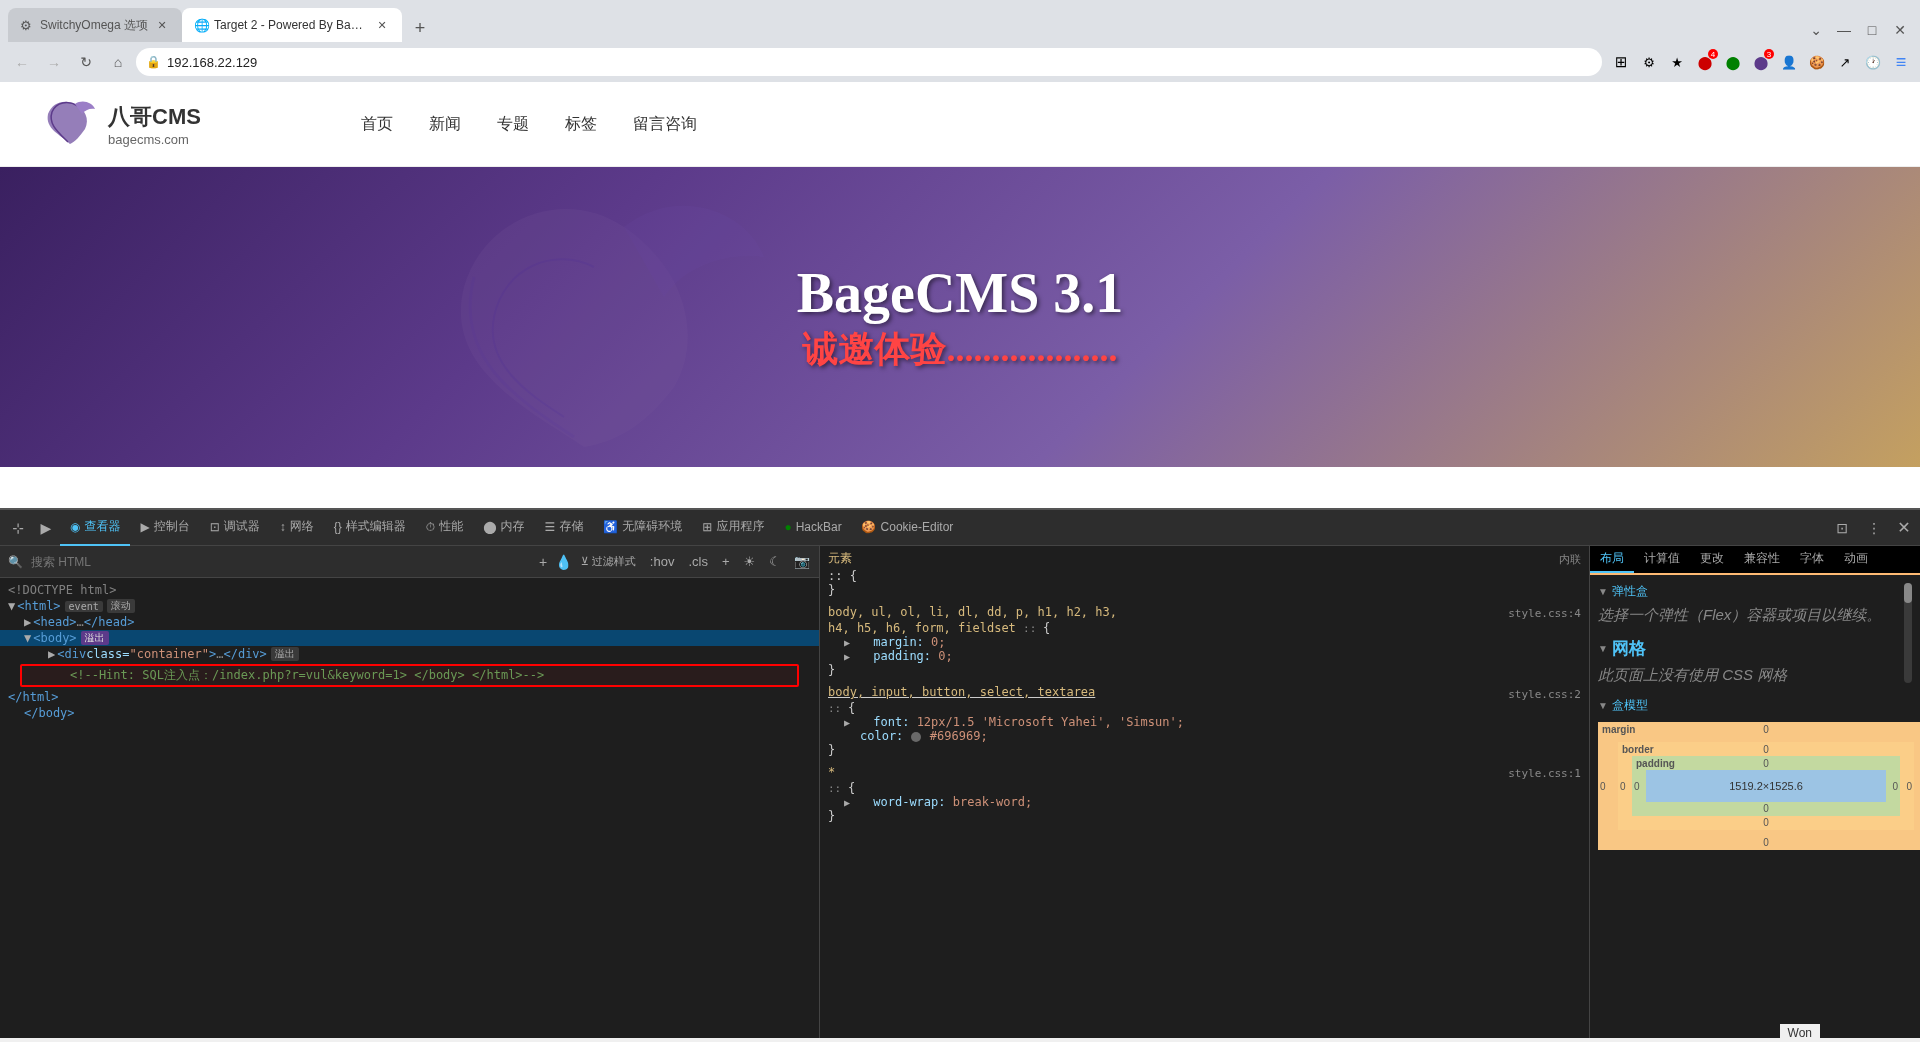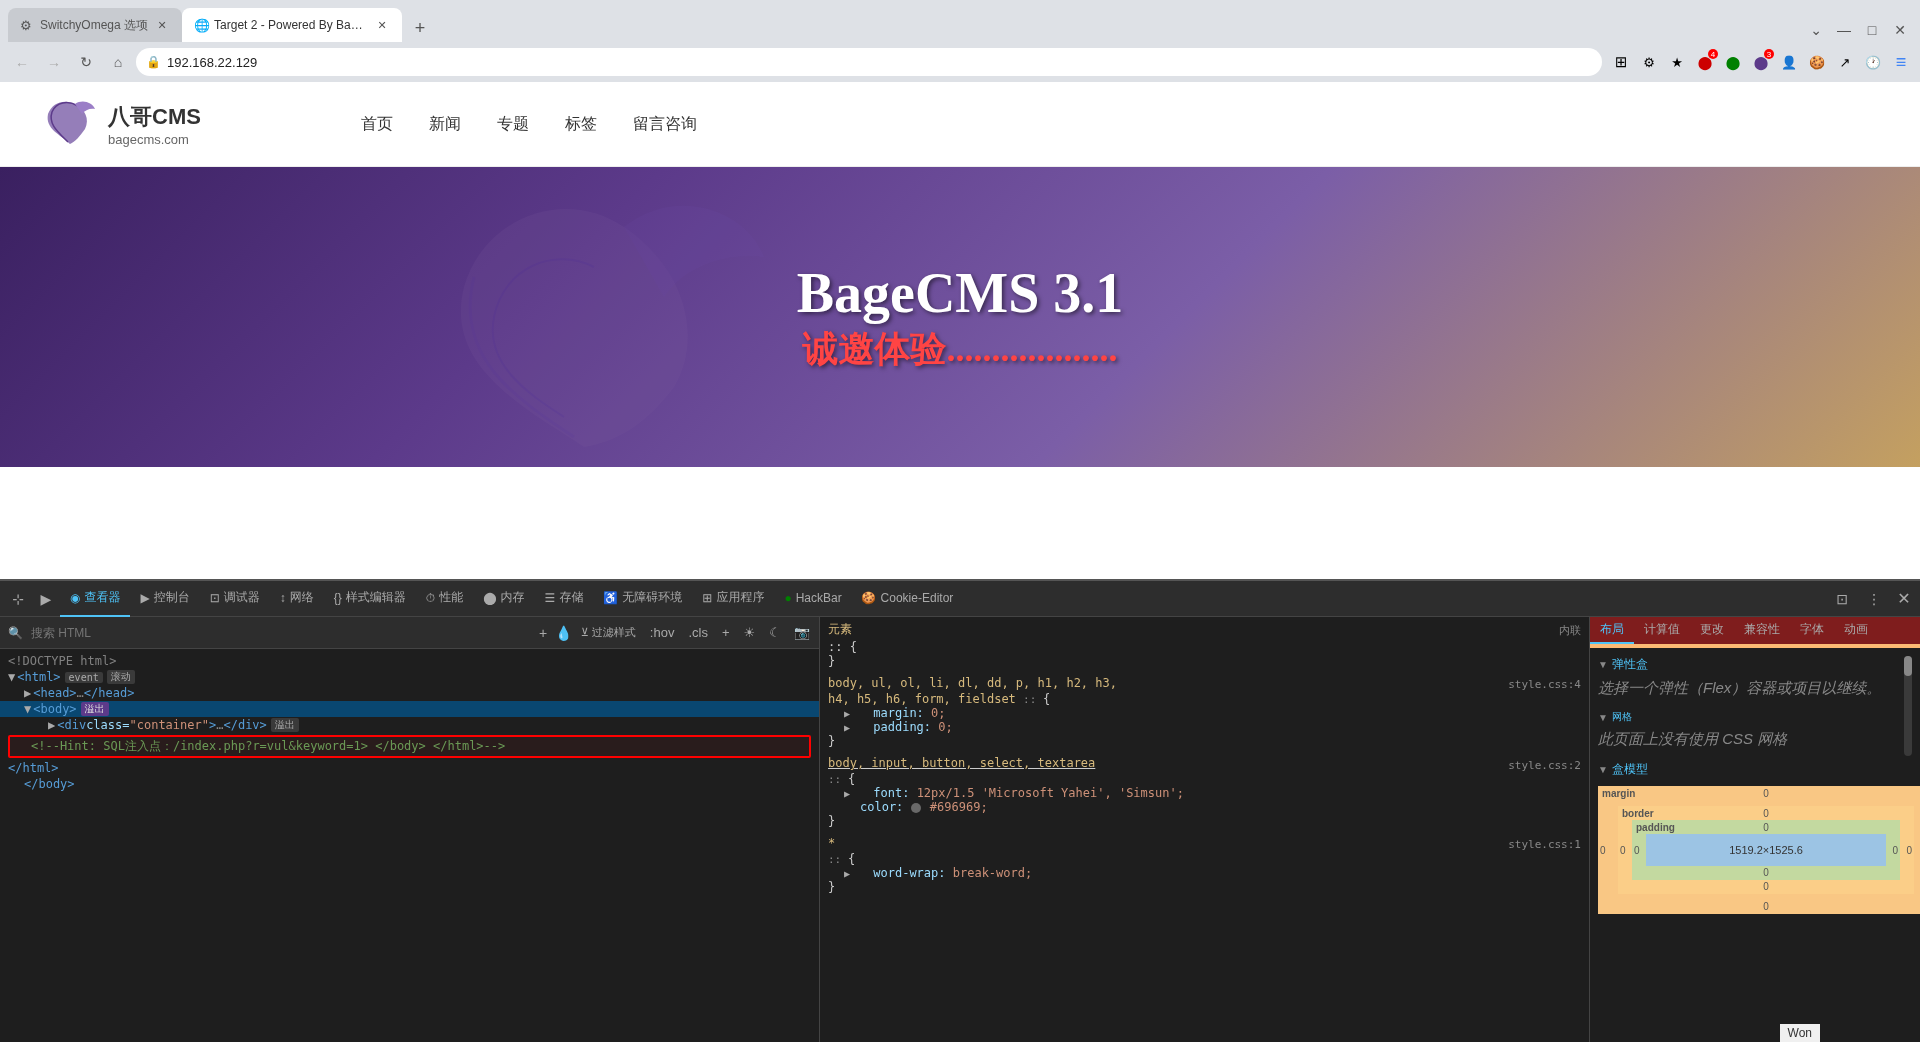--- a/index.html
+++ b/index.html
@@ -21,21 +21,21 @@
     .nav-btn.disabled { color: #aaa; cursor: default; }
     .address-box { flex: 1; background: white; border-radius: 16px; height: 28px; display: flex; align-items: center; padding: 0 10px; font-size: 13px; color: #333; gap: 6px; }
     .address-icon { font-size: 12px; color: #666; }
     .address-text { flex: 1; font-size: 13px; color: #222; }
     .ext-icons { display: flex; align-items: center; gap: 6px; margin-left: 4px; }
     .ext-icon { width: 22px; height: 22px; border-radius: 50%; display: flex; align-items: center; justify-content: center; font-size: 13px; cursor: pointer; }
     .ext-icon-badge { position: relative; }
     .badge { position: absolute; top: -2px; right: -2px; background: red; color: white; font-size: 8px; border-radius: 50%; width: 10px; height: 10px; display: flex; align-items: center; justify-content: center; }
 
     
-    .website-area { background: white; width: 100%; height: 497px; position: relative; overflow: hidden; }
+    .website-area { background: white; width: 100%; height: 426px; position: relative; overflow: hidden; }
     .site-header { background: white; padding: 12px 40px; display: flex; align-items: center; border-bottom: 1px solid #eee; }
     .site-logo { display: flex; align-items: center; gap: 8px; }
     .logo-bird { width: 60px; height: 60px; }
     .logo-text { display: flex; flex-direction: column; }
     .logo-title { font-size: 22px; font-weight: bold; color: #333; }
     .logo-domain { font-size: 13px; color: #666; }
     .site-nav { display: flex; gap: 36px; margin-left: 160px; }
     .nav-item { font-size: 16px; color: #333; cursor: pointer; padding: 4px 0; }
     .hero-banner { width: 100%; height: 300px; background: linear-gradient(135deg, #3a2060 0%, #5c3a8a 30%, #7b5ea7 60%, #c4a060 100%); position: relative; display: flex; align-items: center; justify-content: center; overflow: hidden; }
     .hero-bird-bg { position: absolute; left: 20%; top: 0; width: 400px; height: 300px; opacity: 0.3; }
@@ -79,29 +79,29 @@
     .css-selector { color: #d7ba7d; margin-bottom: 2px; }
     .css-source { color: #888; font-size: 11px; float: right; cursor: pointer; }
     .css-brace { color: #ccc; }
     .css-prop { color: #9cdcfe; padding-left: 16px; }
     .css-value { color: #ce9178; }
     .css-arrow { color: #aaa; cursor: pointer; font-size: 10px; }
     .css-color-dot { display: inline-block; width: 10px; height: 10px; border-radius: 50%; background: #696969; margin-right: 2px; vertical-align: middle; }
 
     
     .box-panel { width: 330px; flex-shrink: 0; display: flex; flex-direction: column; }
-    .box-panel-tabs { background: #7f1d1d; display: flex; border-bottom: 4px solid #fdba74; }
+    .box-panel-tabs { background: #000000; display: flex; border-bottom: 2px solid #fdba74; }
     .box-tab { padding: 4px 10px; font-size: 12px; color: #aaa; cursor: pointer; border-bottom: 2px solid transparent; }
     .box-tab.active { color: #4fc3f7; border-bottom: 2px solid #4fc3f7; }
     .box-panel-content { flex: 1; overflow: auto; padding: 8px; background: #1e1e1e; font-size: 12px; color: #ccc; }
     .box-model-section { margin-bottom: 12px; }
     .box-model-title { color: #4fc3f7; font-size: 12px; margin-bottom: 4px; cursor: pointer; display: flex; align-items: center; gap: 4px; }
     .box-model-title:before { content: '▼'; font-size: 10px; color: #888; }
     .box-model-desc { color: #888; font-size: 15px; margin-bottom: 8px; line-height: 1.4; font-style: italic; }
-    .box-model-grid-title { color: #4fc3f7; font-size: 10px; margin-bottom: 4px; cursor: pointer; display: flex; align-items: center; gap: 4px; }
+    .box-model-grid-title { color: #4fc3f7; font-size: 17px; margin-bottom: 4px; cursor: pointer; display: flex; align-items: center; gap: 4px; font-weight: bold; }
     .box-model-grid-title:before { content: '▼'; font-size: 10px; color: #888; }
     .box-model-visual { position: relative; margin: 8px auto; width: 336px; }
     .bm-margin { background: #f9c784; padding: 20px; text-align: center; font-size: 11px; color: #555; position: relative; }
     .bm-border { background: #fbce88; padding: 14px; position: relative; }
     .bm-padding { background: #c3d9a0; padding: 14px; position: relative; }
     .bm-content { background: #9cc4e4; padding: 10px; text-align: center; font-size: 11px; color: #333; position: relative; }
     .bm-label { position: absolute; font-size: 10px; color: #555; }
     .bm-label.top { top: 2px; left: 50%; transform: translateX(-50%); }
     .bm-label.bottom { bottom: 2px; left: 50%; transform: translateX(-50%); }
     .bm-label.left { left: 2px; top: 50%; transform: translateY(-50%); }
@@ -313,21 +313,21 @@
           <div class="tree-line" style="padding-left: 48px;">
             <span class="tree-toggle">▶</span>
             <span class="tag-name">&lt;div </span>
             <span class="tag-attr-name">class=</span>
             <span class="tag-attr-value">"container"</span>
             <span class="tag-name">&gt;</span>
             <span style="color:#888;"> … </span>
             <span class="tag-name">&lt;/div&gt;</span>
             <span class="tree-badge">溢出</span>
           </div>
-          <div class="tree-line" style="padding-left: 21px; border: 2px solid red; margin: 2px 8px; border-radius: 2px; background: rgba(255,0,0,0.05);">
+          <div class="tree-line" style="padding-left: 48px; border: 2px solid red; margin: 2px 20px; border-radius: 2px; background: rgba(255,0,0,0.05);">
             <span class="tag-comment">&lt;!--Hint: SQL注入点：/index.php?r=vul&amp;keyword=1&gt; &lt;/body&gt; &lt;/html&gt;--&gt;</span>
           </div>
           <div class="tree-line">
             <span class="tag-name">&lt;/html&gt;</span>
           </div>
           <div class="tree-line" style="padding-left: 24px;">
             <span class="tag-name">&lt;/body&gt;</span>
           </div>
         </div>
 

